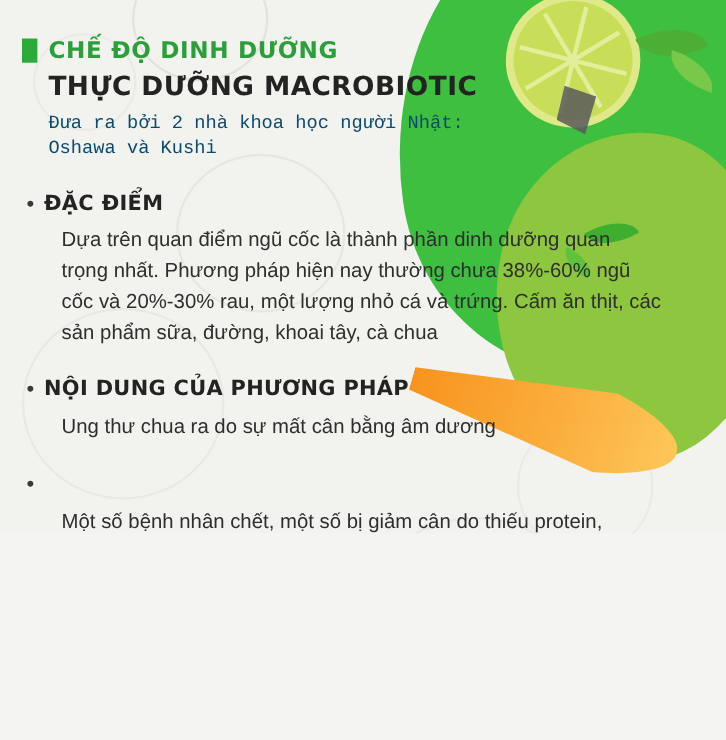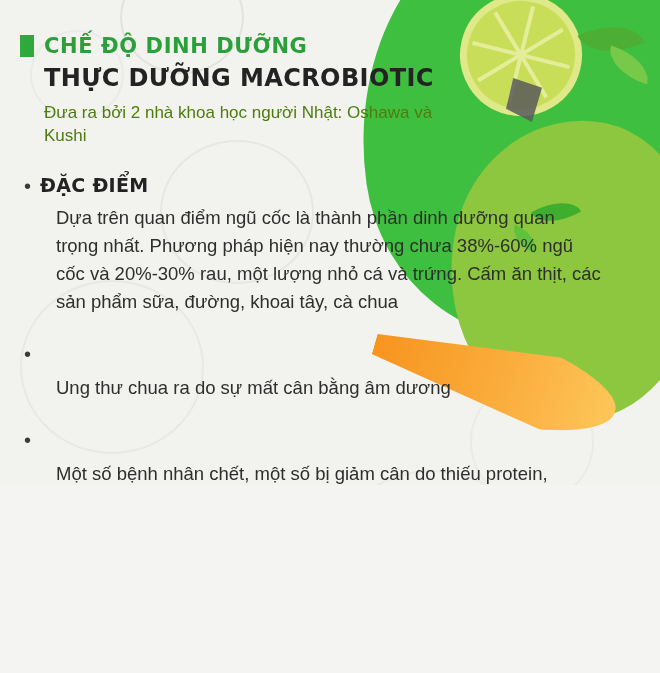--- a/index.html
+++ b/index.html
@@ -154,22 +154,23 @@
     font-size: 24px;
     letter-spacing: .4px;
     color: #232323;
     text-transform: uppercase;
   }
 
   .subtitle {
     margin: 9px 0 0 24px;
     font-size: 17px;
     line-height: 1.38;
-    color: #4d7c0f;
+    color: #0c4a6e;
     max-width: 430px;
+    font-family: Liberation Mono, monospace;
   }
 
   .section {
     margin-left: 4px;
   }
   .section-head {
     display: flex;
     align-items: flex-start;
     gap: 9px;
     margin-top: 26px;
@@ -242,20 +243,21 @@
       <div class="section-head">
         <span class="bullet">•</span>
         <span class="section-title">ĐẶC ĐIỂM</span>
       </div>
       <p class="section-body">Dựa trên quan điểm ngũ cốc là thành phần dinh dưỡng quan trọng nhất. Phương pháp hiện nay thường chưa 38%-60% ngũ cốc và 20%-30% rau, một lượng nhỏ cá và trứng. Cấm ăn thịt, các sản phẩm sữa, đường, khoai tây, cà chua</p>
     </div>
 
     <div class="section">
       <div class="section-head">
         <span class="bullet">•</span>
+        <span class="section-title">NỘI DUNG CỦA PHƯƠNG PHÁP</span>
       </div>
       <p class="section-body tight">Ung thư chua ra do sự mất cân bằng âm dương</p>
     </div>
 
     <div class="section">
       <div class="section-head">
         <span class="bullet">•</span>
       </div>
       <p class="section-body tight">Một số bệnh nhân chết, một số bị giảm cân do thiếu protein, vitamin B12, C, D, kẽm, canxi, sắt. Thiếu máu.</p>
     </div>

